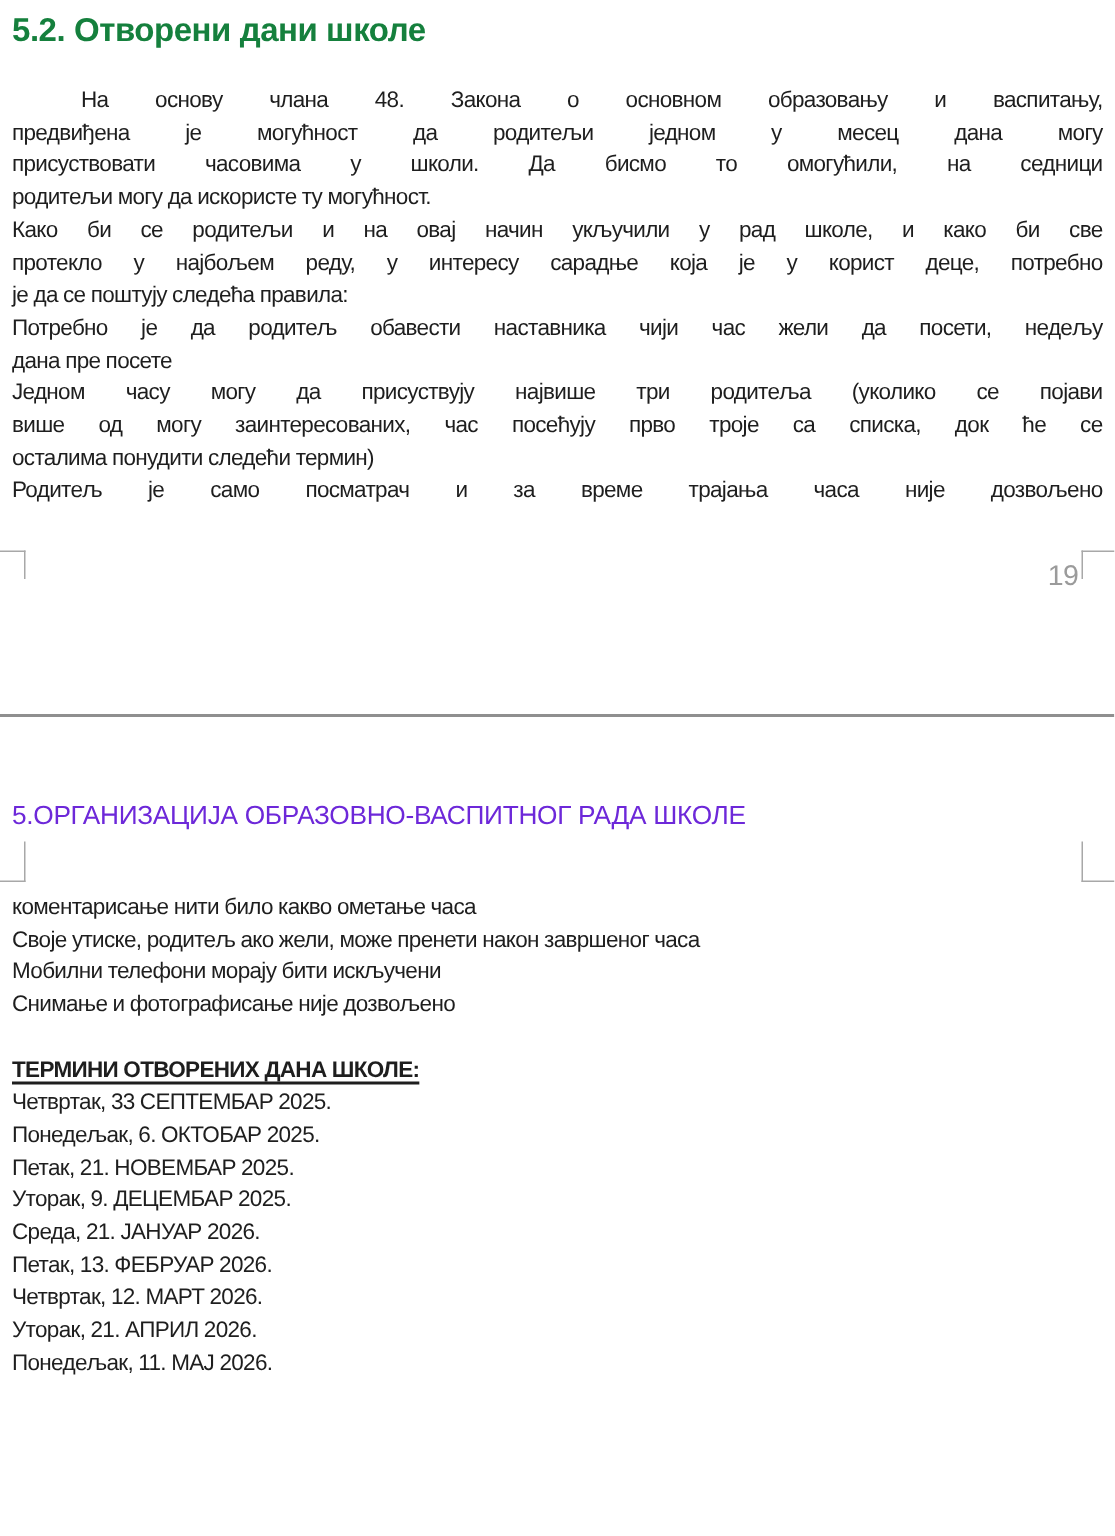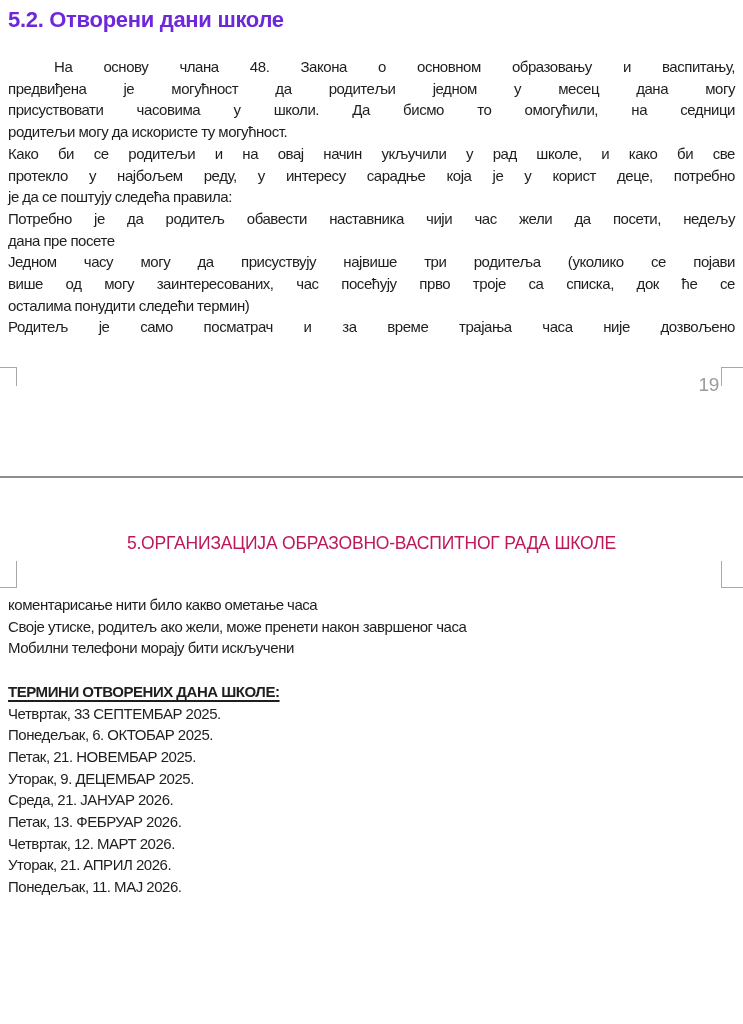--- a/index.html
+++ b/index.html
@@ -6,21 +6,21 @@
   .doc{
     position:relative;
     width:743px;height:1024px;
     background:#ffffff;
     color:#1e1e1e;
     font-family:"Liberation Sans","DejaVu Sans",sans-serif;
     overflow:hidden;
   }
   .section-title{
     position:absolute;top:7px;left:8px;right:8px;
-    font-size:22px;font-weight:bold;color:#6d28d9;
+    font-size:22px;font-weight:bold;color:#15803d;
     letter-spacing:-0.3px;
   }
   .body-text{
     position:absolute;left:8px;right:8px;
     font-size:15px;line-height:21.7px;
     letter-spacing:-0.45px;
     word-spacing:-0.2px;
   }
   .p1-text{top:56px;}
   .p2-text{top:594px;}
@@ -45,22 +45,22 @@
   .c-bl{left:0;top:367px;border-top:1.5px solid #a8a8a8;border-right:1.5px solid #a8a8a8;}
   .c-br{top:367px;border-top:1.5px solid #a8a8a8;border-left:1.5px solid #a8a8a8;}
   .c-tl{left:0;top:561px;height:26px;border-bottom:1.5px solid #a8a8a8;border-right:1.5px solid #a8a8a8;}
   .c-tr{top:561px;height:26px;border-bottom:1.5px solid #a8a8a8;border-left:1.5px solid #a8a8a8;}
   .page-separator{
     position:absolute;top:476px;left:0;width:743px;height:2px;
     background:#8f8f8f;
   }
   .running-header{
     position:absolute;top:533px;left:8px;right:8px;
-    text-align:center;
-    font-size:17.5px;color:#be185d;letter-spacing:-0.2px;
+    text-align:left;
+    font-size:17.5px;color:#6d28d9;letter-spacing:-0.2px;
   }
 </style>
 </head>
 <body>
 
 <div class="doc">
 
   <div class="section-title">5.2. Отворени дани школе</div>
 
   <div class="body-text p1-text">
@@ -98,20 +98,21 @@
 
   <div class="running-header">5.ОРГАНИЗАЦИЈА ОБРАЗОВНО-ВАСПИТНОГ РАДА ШКОЛЕ</div>
 
   <div class="corner c-tl"></div>
   <div class="corner corner-right c-tr"></div>
 
   <div class="body-text p2-text">
     <div class="line">коментарисање нити било какво ометање часа</div>
     <div class="line">Своје утиске, родитељ ако жели, може пренети након завршеног часа</div>
     <div class="line">Мобилни телефони морају бити искључени</div>
+    <div class="line">Снимање и фотографисање није дозвољено</div>
     <div class="line spacer"></div>
     <div class="line"><span class="terms-heading">ТЕРМИНИ ОТВОРЕНИХ ДАНА ШКОЛЕ:</span></div>
     <div class="line">Четвртак, 33 СЕПТЕМБАР 2025.</div>
     <div class="line">Понедељак, 6. ОКТОБАР 2025.</div>
     <div class="line">Петак, 21. НОВЕМБАР 2025.</div>
     <div class="line">Уторак, 9. ДЕЦЕМБАР 2025.</div>
     <div class="line">Среда, 21. ЈАНУАР 2026.</div>
     <div class="line">Петак, 13. ФЕБРУАР 2026.</div>
     <div class="line">Четвртак, 12. МАРТ 2026.</div>
     <div class="line">Уторак, 21. АПРИЛ 2026.</div>

